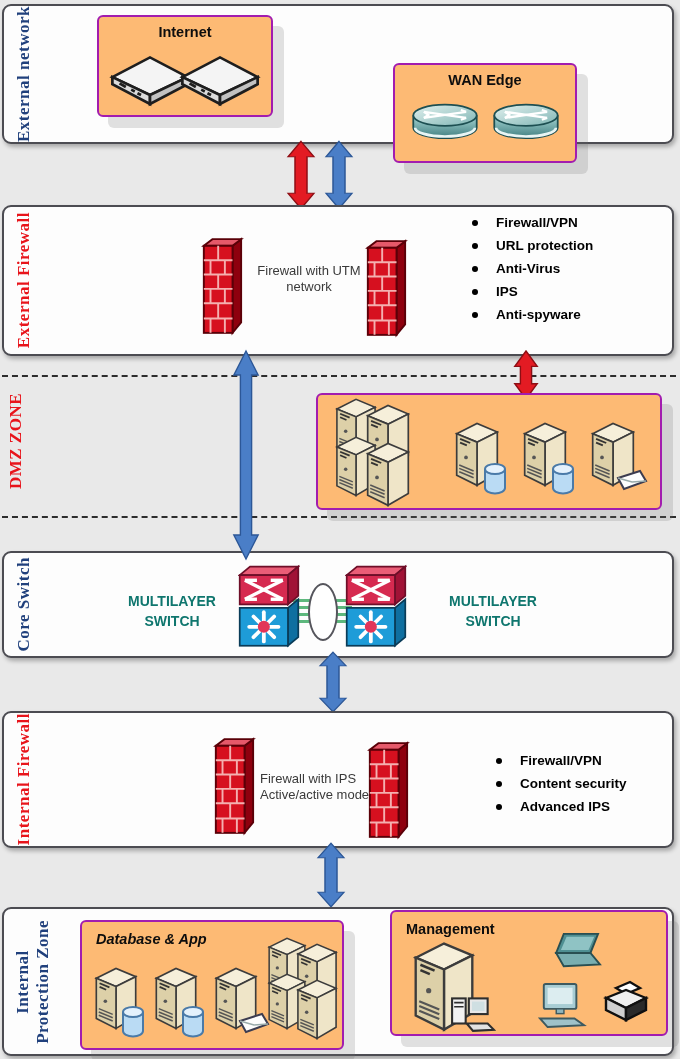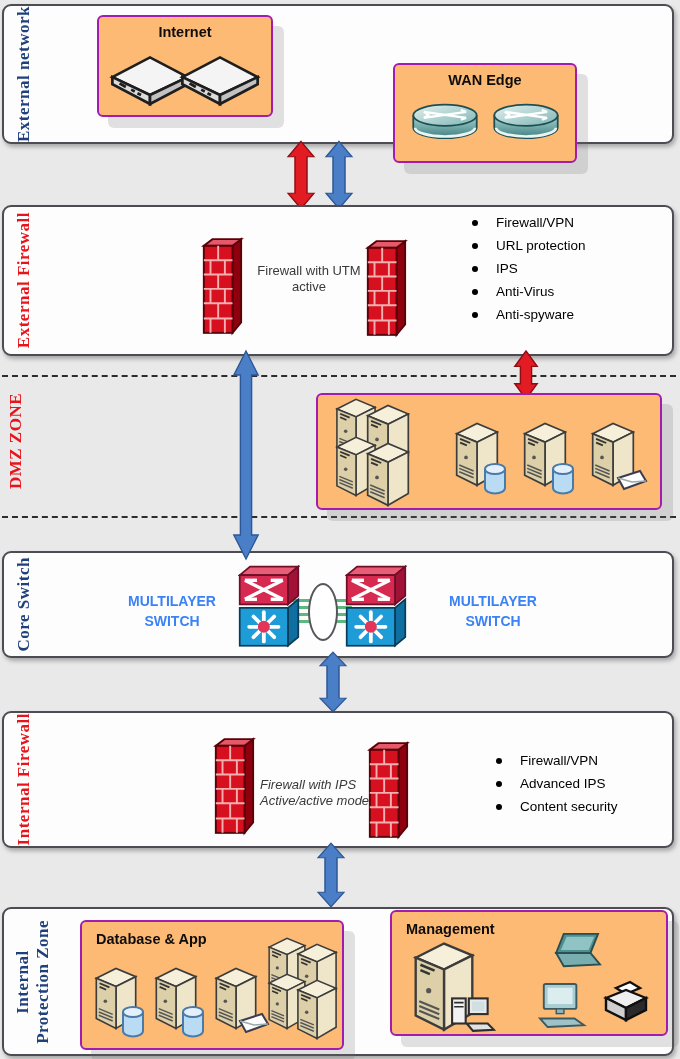--- a/index.html
+++ b/index.html
@@ -15,24 +15,24 @@
     letter-spacing:.5px;white-space:pre-line;text-align:center;line-height:1.2;}
   .lbl-blue span{color:#20407c;} .lbl-red span{color:#e8141b;}
   
   .inner-box{position:absolute;background:#fdba74;border:2px solid #a21caf;
     border-radius:6px;box-shadow:11px 11px 0 rgba(110,110,110,.20);}
   .inner-title{font-weight:bold;font-size:14.5px;color:#0d0d0d;}
   .t-center{text-align:center;padding-top:7px;}
   .t-left{padding:9px 0 0 14px;}
   
   .caption{position:absolute;font-size:13px;color:#3a3a3a;white-space:pre-line;line-height:1.25;}
-  .swlabel{position:absolute;font-weight:bold;font-size:14px;color:#3b82f6;
+  .swlabel{position:absolute;font-weight:bold;font-size:14px;color:#0f766e;
     white-space:pre-line;text-align:center;line-height:1.45;}
   ul.features{position:absolute;margin:0;padding:0;list-style:none;}
-  ul.features li{display:flex;align-items:flex-start;font-weight:normal;
+  ul.features li{display:flex;align-items:flex-start;font-weight:bold;
     font-size:13.5px;color:#000;margin:0 0 6px 0;line-height:1.25;}
   ul.features li::before{content:"";flex:0 0 auto;width:6px;height:6px;
     border-radius:50%;background:#000;margin:5px 18px 0 0;}
   
   .dash{position:absolute;left:2px;width:674px;border-top:2px dashed #2d2d2d;}
   .dmz-label{position:absolute;left:6px;top:382px;height:118px;width:30px;
     display:flex;align-items:center;}
   .dmz-label span{writing-mode:vertical-rl;transform:rotate(180deg);
     font-family:"Liberation Serif",serif;font-weight:bold;font-size:17px;color:#e8141b;letter-spacing:.5px;}
   
@@ -203,36 +203,36 @@
     </svg>
 
   <div class="band" style="top:205px;height:147px;">
     <div class="zlabel lbl-red">
       <span>External Firewall</span>
     </div>
     <svg class="icon" style="left:196px;top:28px;width:44px;height:102px;">
         <use href="#sym-fw"></use>
       </svg>
     <div class="caption" style="left:242px;top:56px;width:126px;text-align:center;">Firewall with UTM
-active</div>
+network</div>
     <svg class="icon" style="left:360px;top:30px;width:44px;height:102px;">
         <use href="#sym-fw"></use>
       </svg>
     <ul class="features" style="left:468px;top:8px;width:200px;">
       <li>
           <span>Firewall/VPN</span>
         </li>
       <li>
           <span>URL protection</span>
         </li>
       <li>
+          <span>Anti-Virus</span>
+        </li>
+      <li>
           <span>IPS</span>
-        </li>
-      <li>
-          <span>Anti-Virus</span>
         </li>
       <li>
           <span>Anti-spyware</span>
         </li>
     </ul>
   </div>
 
   <div class="dash" style="top:375px;"></div>
   <div class="dash" style="top:516px;"></div>
   <div class="dmz-label">
@@ -312,49 +312,49 @@
       <use href="#sym-varrow"></use>
     </svg>
 
   <div class="band" style="top:711px;height:133px;">
     <div class="zlabel lbl-red">
       <span>Internal Firewall</span>
     </div>
     <svg class="icon" style="left:208px;top:22px;width:44px;height:102px;">
         <use href="#sym-fw"></use>
       </svg>
-    <div class="caption" style="left:256px;top:64px;width:132px;font-style:italic;">Firewall with IPS
+    <div class="caption" style="left:256px;top:58px;width:132px;">Firewall with IPS
 Active/active mode</div>
     <svg class="icon" style="left:362px;top:26px;width:44px;height:102px;">
         <use href="#sym-fw"></use>
       </svg>
     <ul class="features" style="left:492px;top:40px;width:176px;">
       <li>
           <span>Firewall/VPN</span>
         </li>
       <li>
+          <span>Content security</span>
+        </li>
+      <li>
           <span>Advanced IPS</span>
-        </li>
-      <li>
-          <span>Content security</span>
         </li>
     </ul>
   </div>
 
   <svg class="arrow arr-blue" style="left:316px;top:842px;width:30px;height:66px;">
       <use href="#sym-varrow"></use>
     </svg>
 
   <div class="band" style="top:907px;height:145px;">
     <div class="zlabel lbl-blue" style="width:52px;">
       <span>Internal
 Protection Zone</span>
     </div>
 
-    <div class="inner-box" style="left:76px;top:11px;width:260px;height:126px;">
+    <div class="inner-box" style="left:76px;top:11px;width:260px;height:126px;font-style:italic;">
       <div class="inner-title t-left">Database &amp; App</div>
       <div style="position:absolute;left:8px;top:44px;width:62px;height:76px;">
         <svg class="icon" style="left:0;top:0;width:52px;height:64px;">
             <use href="#sym-server"></use>
           </svg>
         <svg class="icon" style="left:30px;top:40px;width:26px;height:32px;">
             <use href="#sym-db"></use>
           </svg>
       </div>
       <div style="position:absolute;left:68px;top:44px;width:62px;height:76px;">

